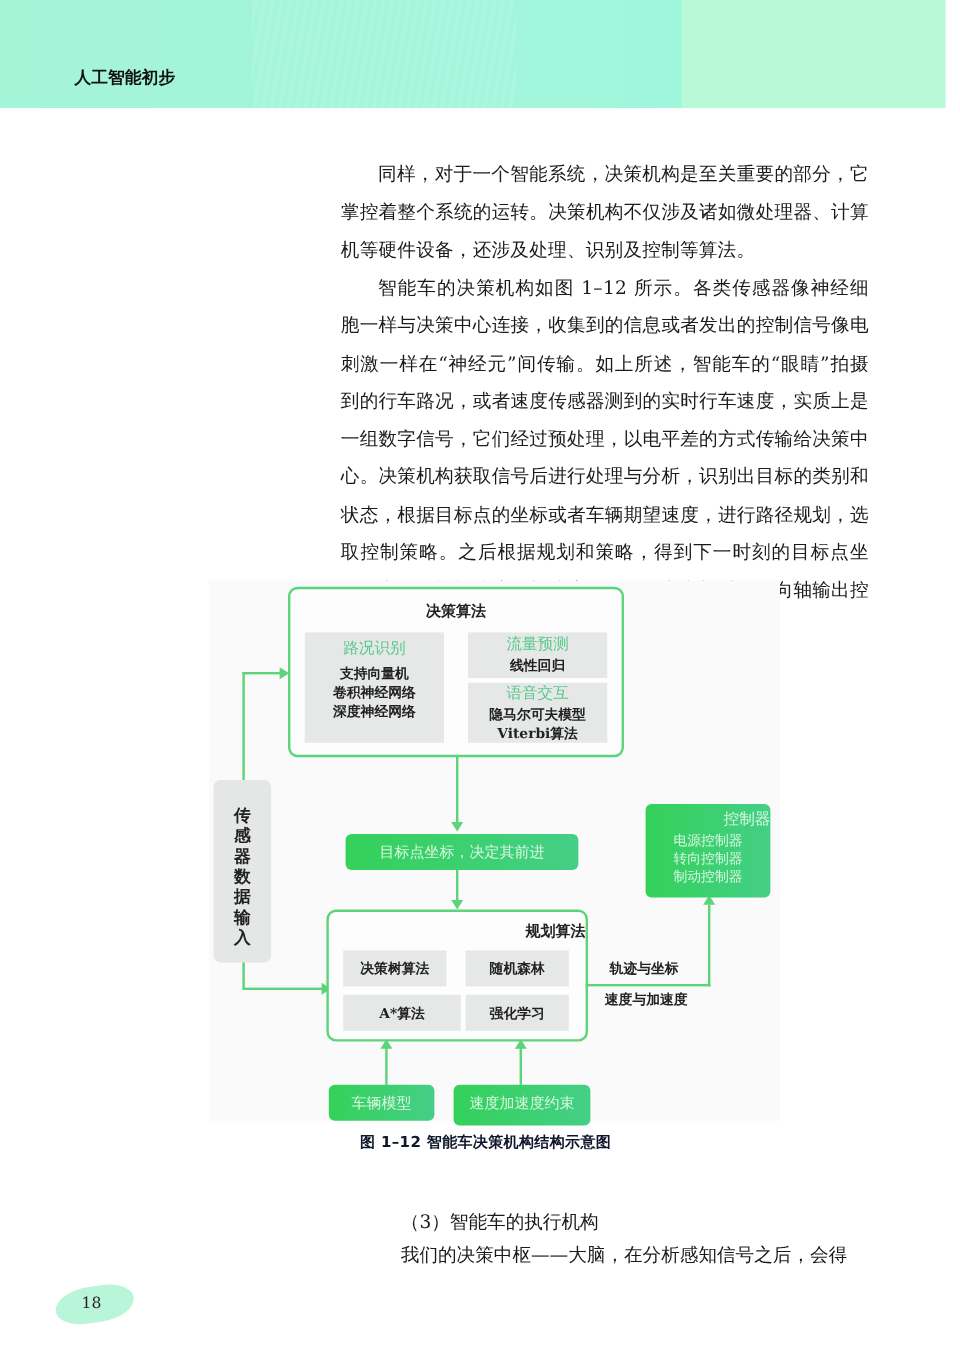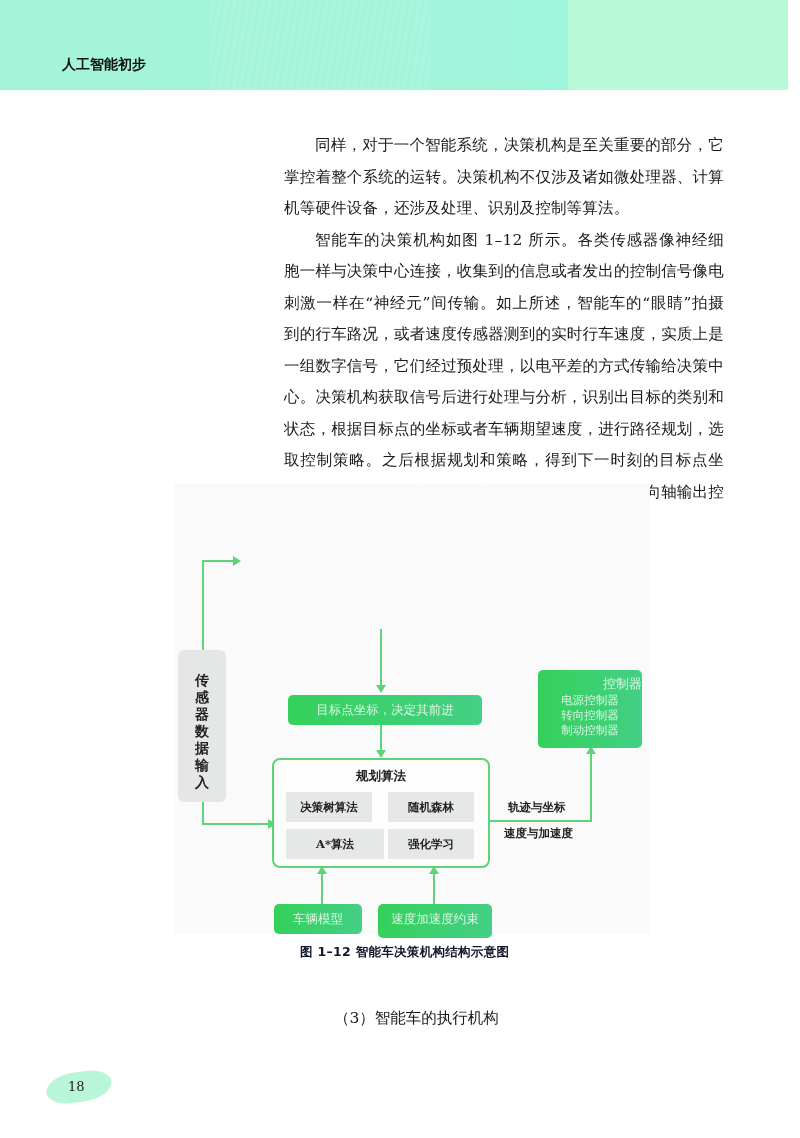--- a/index.html
+++ b/index.html
@@ -41,20 +41,38 @@
   <div class="header-title">人工智能初步</div>
 </div>
 
 <div class="body-text" id="para-block">
   <p>同样，对于一个智能系统，决策机构是至关重要的部分，它掌控着整个系统的运转。决策机构不仅涉及诸如微处理器、计算机等硬件设备，还涉及处理、识别及控制等算法。</p>
   <p>智能车的决策机构如图 1–12 所示。各类传感器像神经细胞一样与决策中心连接，收集到的信息或者发出的控制信号像电刺激一样在“神经元”间传输。如上所述，智能车的“眼睛”拍摄到的行车路况，或者速度传感器测到的实时行车速度，实质上是一组数字信号，它们经过预处理，以电平差的方式传输给决策中心。决策机构获取信号后进行处理与分析，识别出目标的类别和状态，根据目标点的坐标或者车辆期望速度，进行路径规划，选取控制策略。之后根据规划和策略，得到下一时刻的目标点坐标、车辆的期望速度、加速度等，向汽车电机以及转向轴输出控制信号，决定其前进、后退、旋转等。</p>
 </div>
 
 <div class="figure">
 
+  <div class="gbox" style="left:66px; top:5px; width:276px; height:138px;">
+    <div style="position:absolute; left:0; right:0; top:10px; text-align:center; font-weight:bold; font-size:12.5px;">决策算法</div>
+    <div class="gray" style="left:12px; top:36px; width:116px; height:92px;">
+      <div class="gtitle" style="margin-top:6px; margin-bottom:4px;">路况识别</div>
+      <div>支持向量机</div>
+      <div>卷积神经网络</div>
+      <div>深度神经网络</div>
+    </div>
+    <div class="gray" style="left:148px; top:36px; width:116px; height:38px;">
+      <div class="gtitle" style="margin-top:3px;">流量预测</div>
+      <div>线性回归</div>
+    </div>
+    <div class="gray" style="left:148px; top:78px; width:116px; height:50px;">
+      <div class="gtitle" style="margin-top:2px;">语音交互</div>
+      <div>隐马尔可夫模型</div>
+      <div>Viterbi算法</div>
+    </div>
+  </div>
 
   <div class="sensor">
     <span>传</span>
     <span>感</span>
     <span>器</span>
     <span>数</span>
     <span>据</span>
     <span>输</span>
     <span>入</span>
   </div>
@@ -68,21 +86,21 @@
 
   <div class="line" style="left:206px; top:145px; width:2px; height:57px;"></div>
   <div class="arrow-down" style="left:202px; top:201px;"></div>
 
   <div class="green-fill" style="left:114px; top:211px; width:194px; height:30px; line-height:30px;">目标点坐标，决定其前进</div>
 
   <div class="line" style="left:206px; top:241px; width:2px; height:26px;"></div>
   <div class="arrow-down" style="left:202px; top:266px;"></div>
 
   <div class="gbox" style="left:98px; top:274px; width:214px; height:106px;">
-    <div style="position:absolute; left:0; right:0; top:8px; text-align:center; font-weight:bold; font-size:12.5px;">规划算法</div>
+    <div style="position:absolute; left:0; right:0; top:8px; text-align:right; font-weight:bold; font-size:12.5px;">规划算法</div>
     <div class="gray" style="left:12px; top:32px; width:86px; height:30px; line-height:30px;">决策树算法</div>
     <div class="gray" style="left:114px; top:32px; width:86px; height:30px; line-height:30px;">随机森林</div>
     <div class="gray" style="left:12px; top:69px; width:98px; height:30px; line-height:30px;">A*算法</div>
     <div class="gray" style="left:114px; top:69px; width:86px; height:30px; line-height:30px;">强化学习</div>
   </div>
 
   <div class="line" style="left:314px; top:336px; width:104px; height:2px;"></div>
   <div class="line" style="left:416px; top:270px; width:2px; height:68px;"></div>
   <div class="arrow-up" style="left:412px; top:262px;"></div>
   <div style="position:absolute; left:334px; top:316px; font-size:11.5px; font-weight:bold;">轨迹与坐标</div>
@@ -101,17 +119,18 @@
   <div class="arrow-up" style="left:255px; top:382px;"></div>
 
   <div class="green-fill" style="left:100px; top:420px; width:88px; height:30px; line-height:30px;">车辆模型</div>
   <div class="green-fill" style="left:204px; top:420px; width:114px; height:34px; line-height:30px;">速度加速度约束</div>
 </div>
 
 <div class="caption">图 1–12   智能车决策机构结构示意图</div>
 
 <div class="section">
   <div>（3）智能车的执行机构</div>
+  <div>我们的决策中枢——大脑，在分析感知信号之后，会得</div>
 </div>
 
 <div class="pagenum">
   <span>18</span>
 </div>
 
 </body></html>

